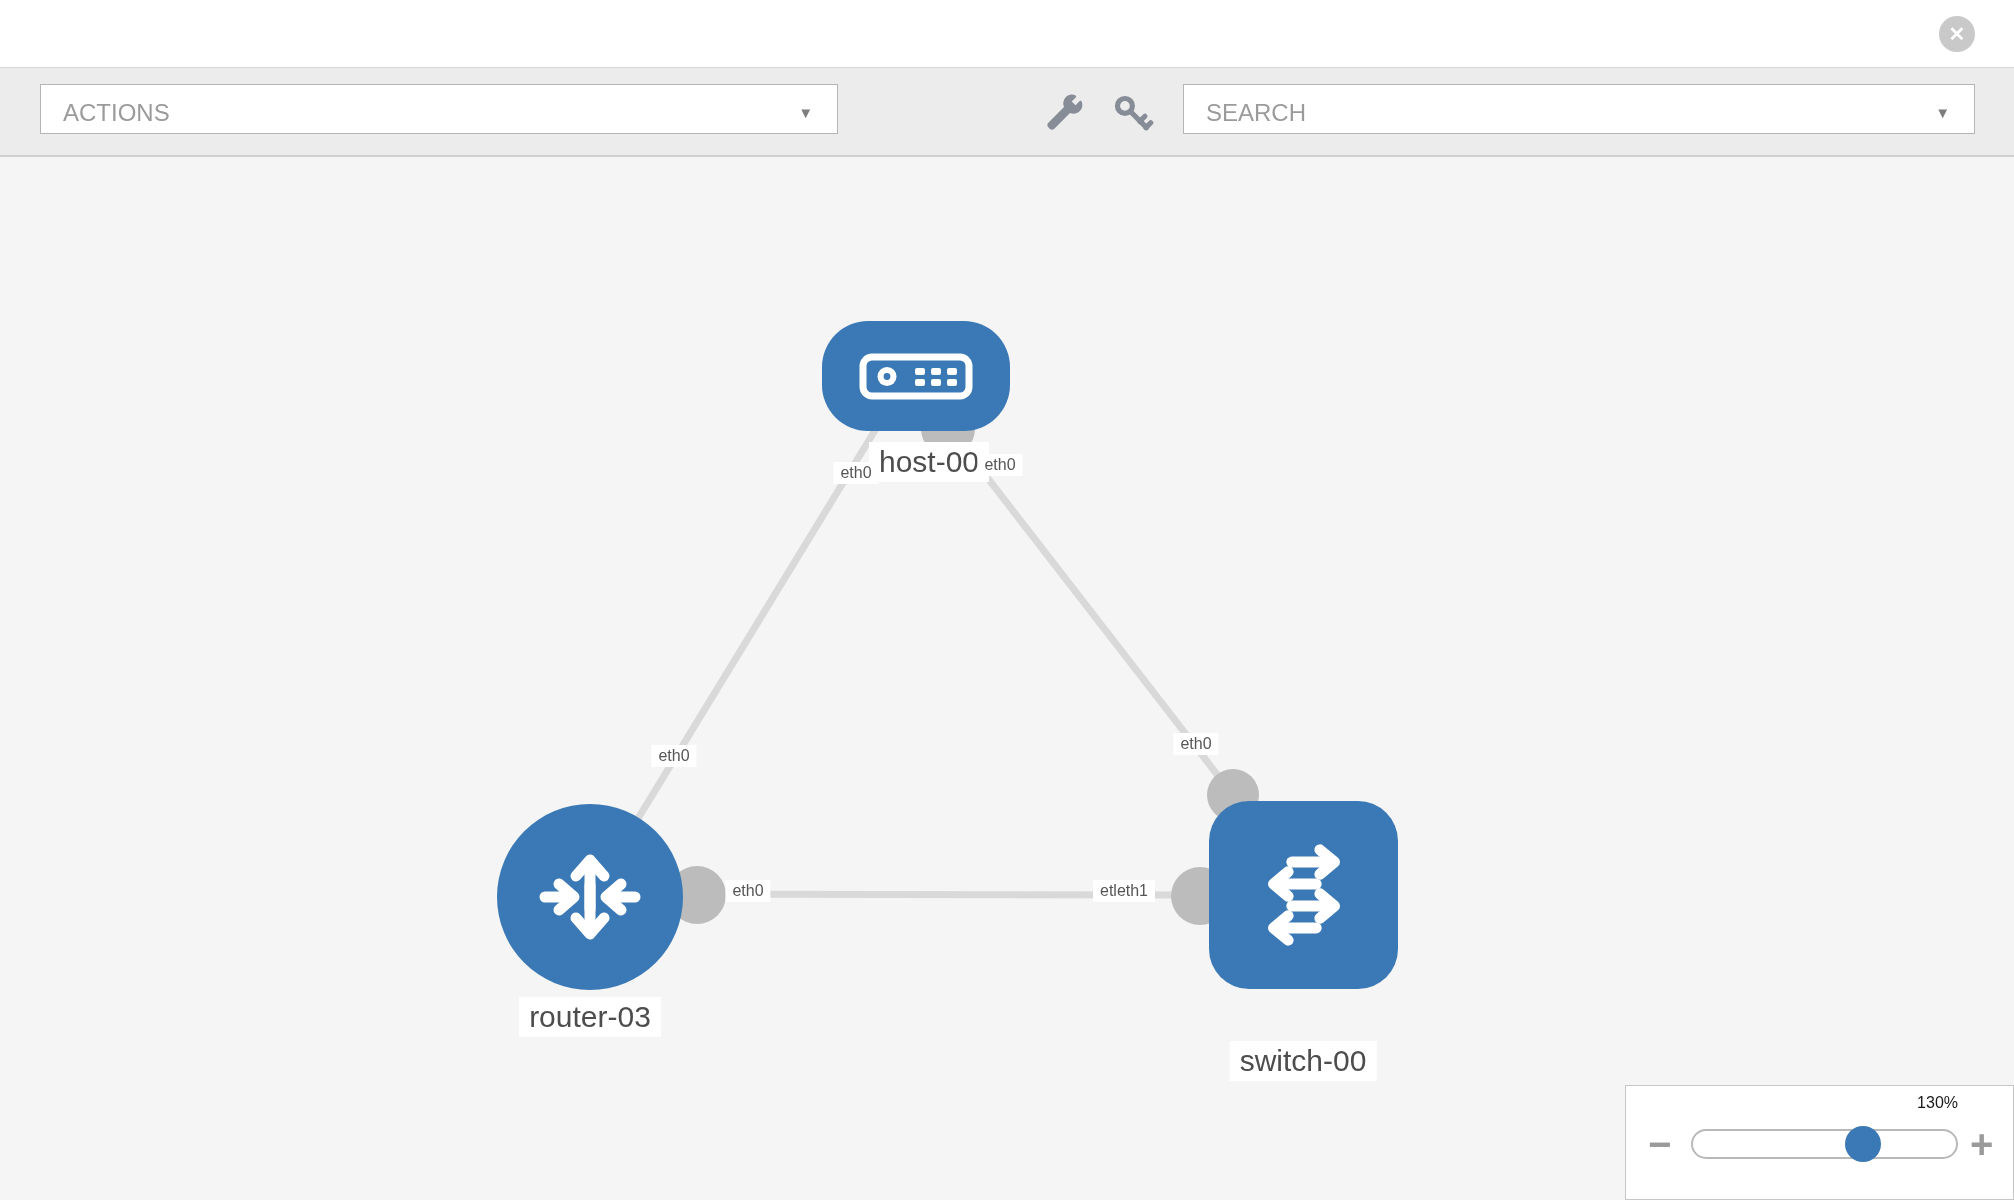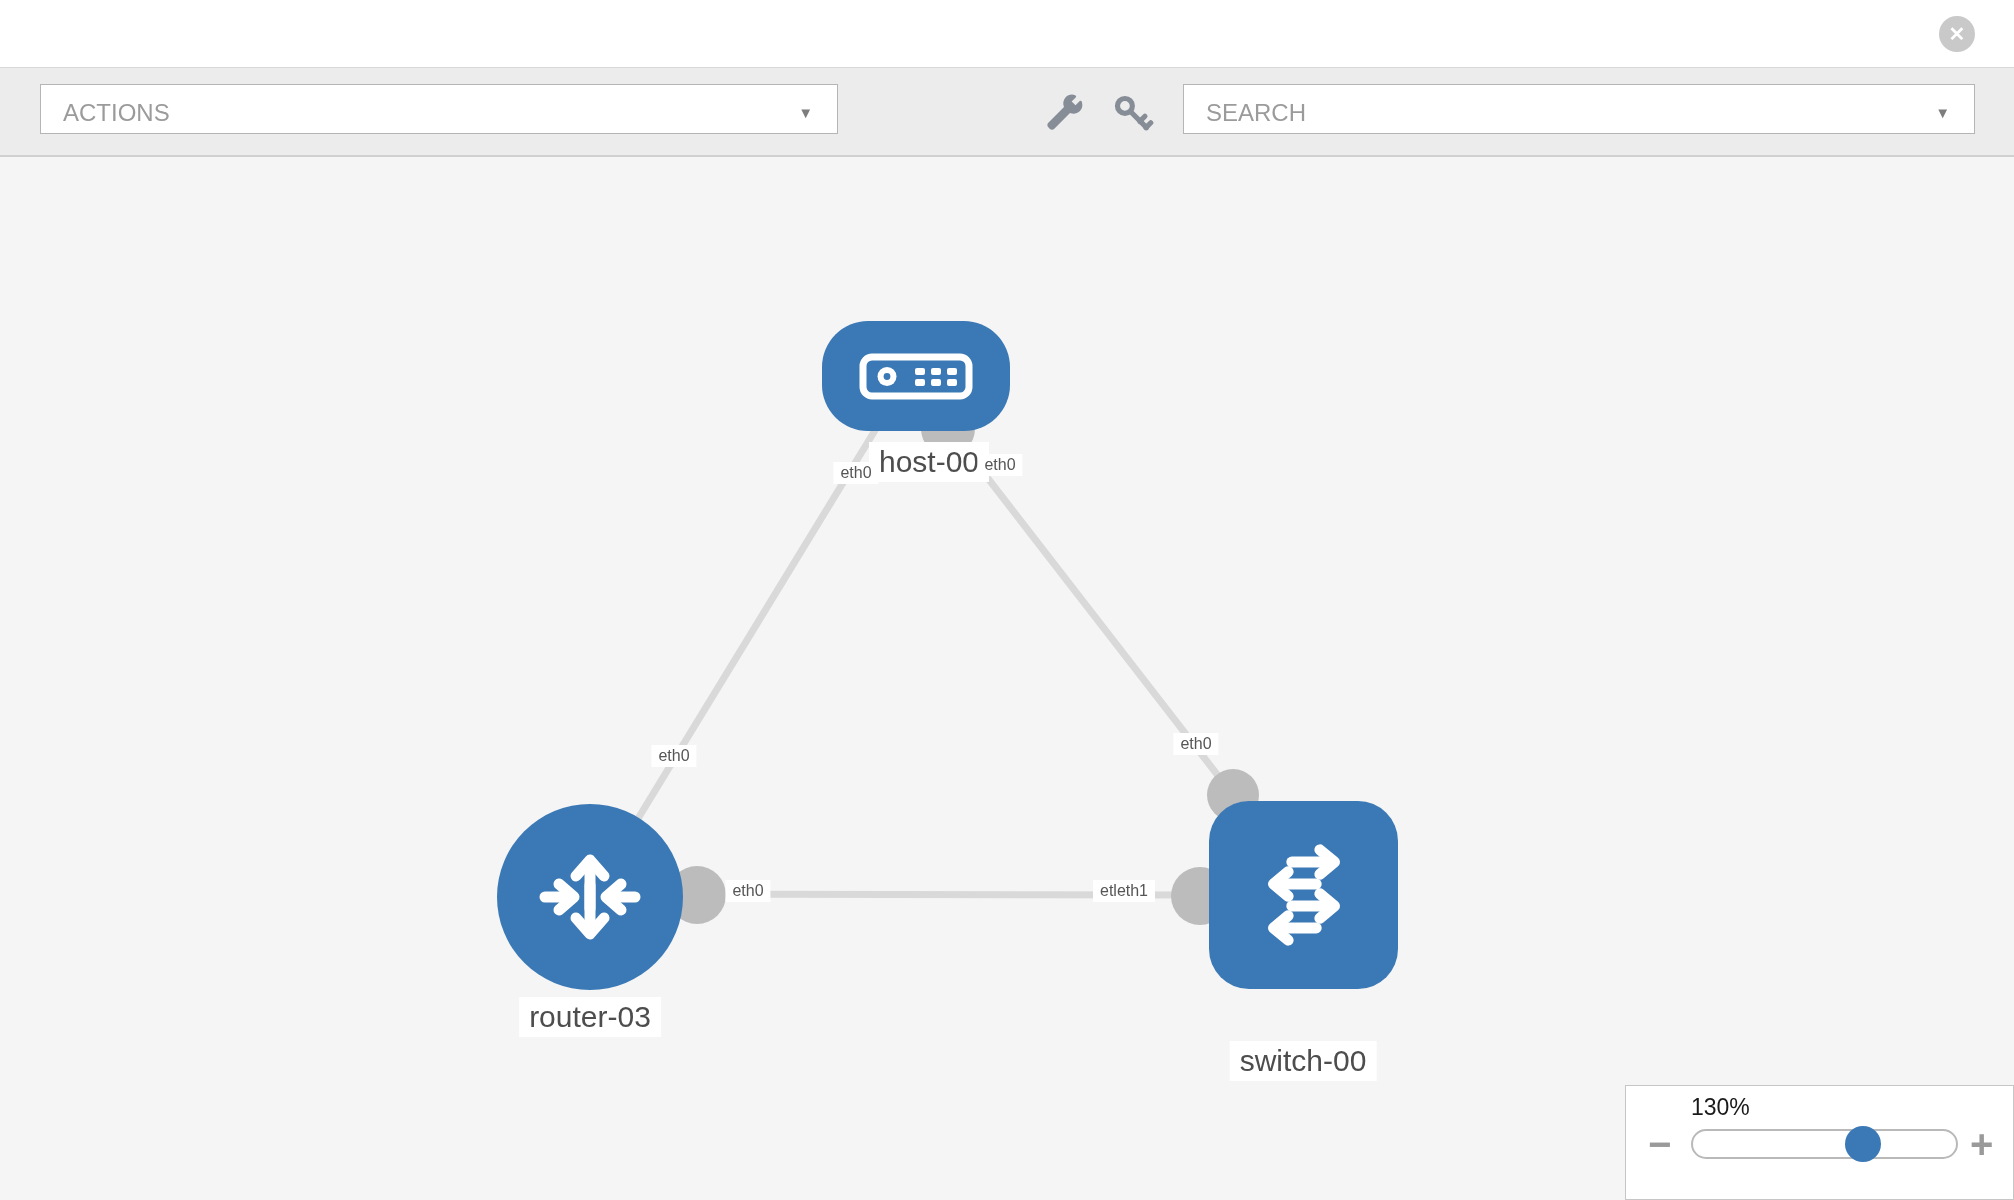--- a/index.html
+++ b/index.html
@@ -73,22 +73,22 @@
   .chip-eth-switch-top  { left: 1196px; top: 585px; }
   .chip-eth-mid-left    { left: 748px;  top: 732px; }
   .chip-eth-mid-right   { left: 1124px; top: 732px; }
 
   
   .zoom-panel {
     position: absolute; right: 0; bottom: 0; width: 389px; height: 115px;
     background: #ffffff; border: 1px solid #c6c6c6; z-index: 11;
   }
   .zoom-level {
-    position: absolute; left: 65px; width: 267px; top: 8px; text-align: left;
-    font-size: 23px; color: #1a1a1a;
+    position: absolute; left: 65px; width: 267px; top: 8px; text-align: right;
+    font-size: 16px; color: #1a1a1a;
   }
   .zoom-minus, .zoom-plus {
     position: absolute; top: 30px; font-size: 40px; font-weight: bold;
     color: #9a9a9a; cursor: pointer; user-select: none; line-height: 56px;
   }
   .zoom-minus { left: 22px; }
   .zoom-plus  { left: 344px; }
   .zoom-track {
     position: absolute; left: 65px; top: 43px; width: 267px; height: 30px;
     background: #ffffff; border: 2px solid #b9b9b9; border-radius: 16px; cursor: pointer;

